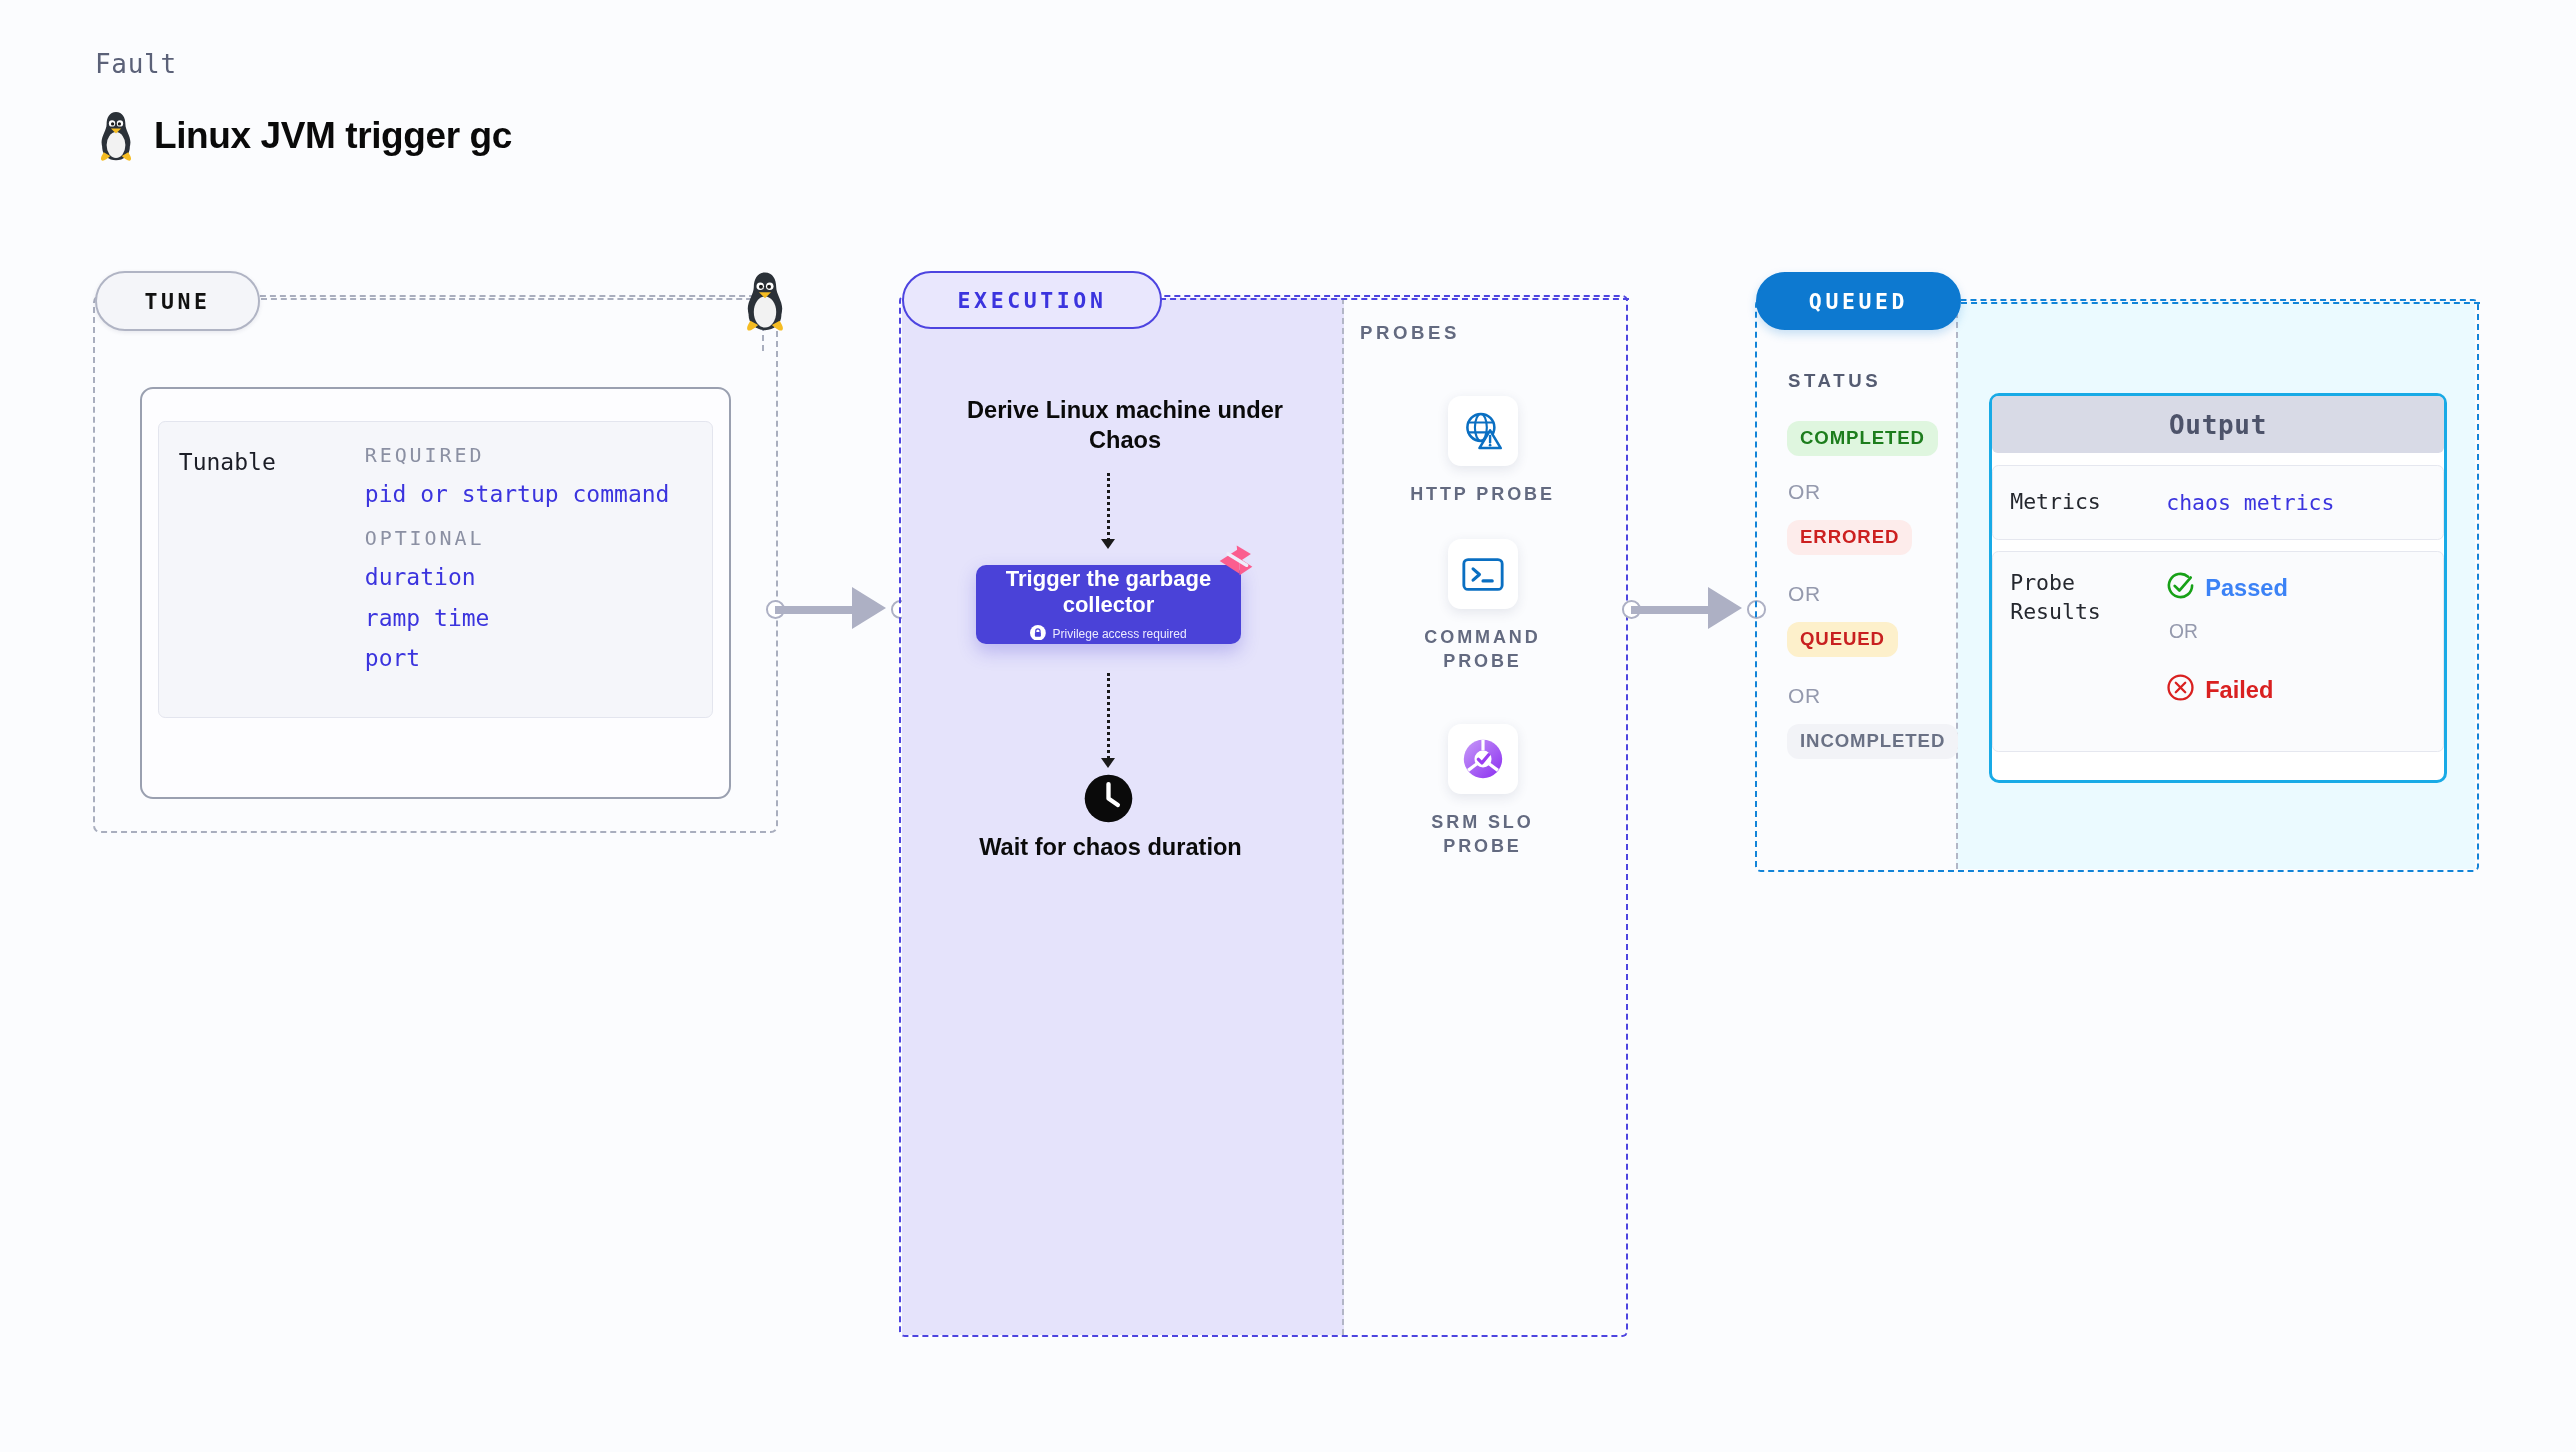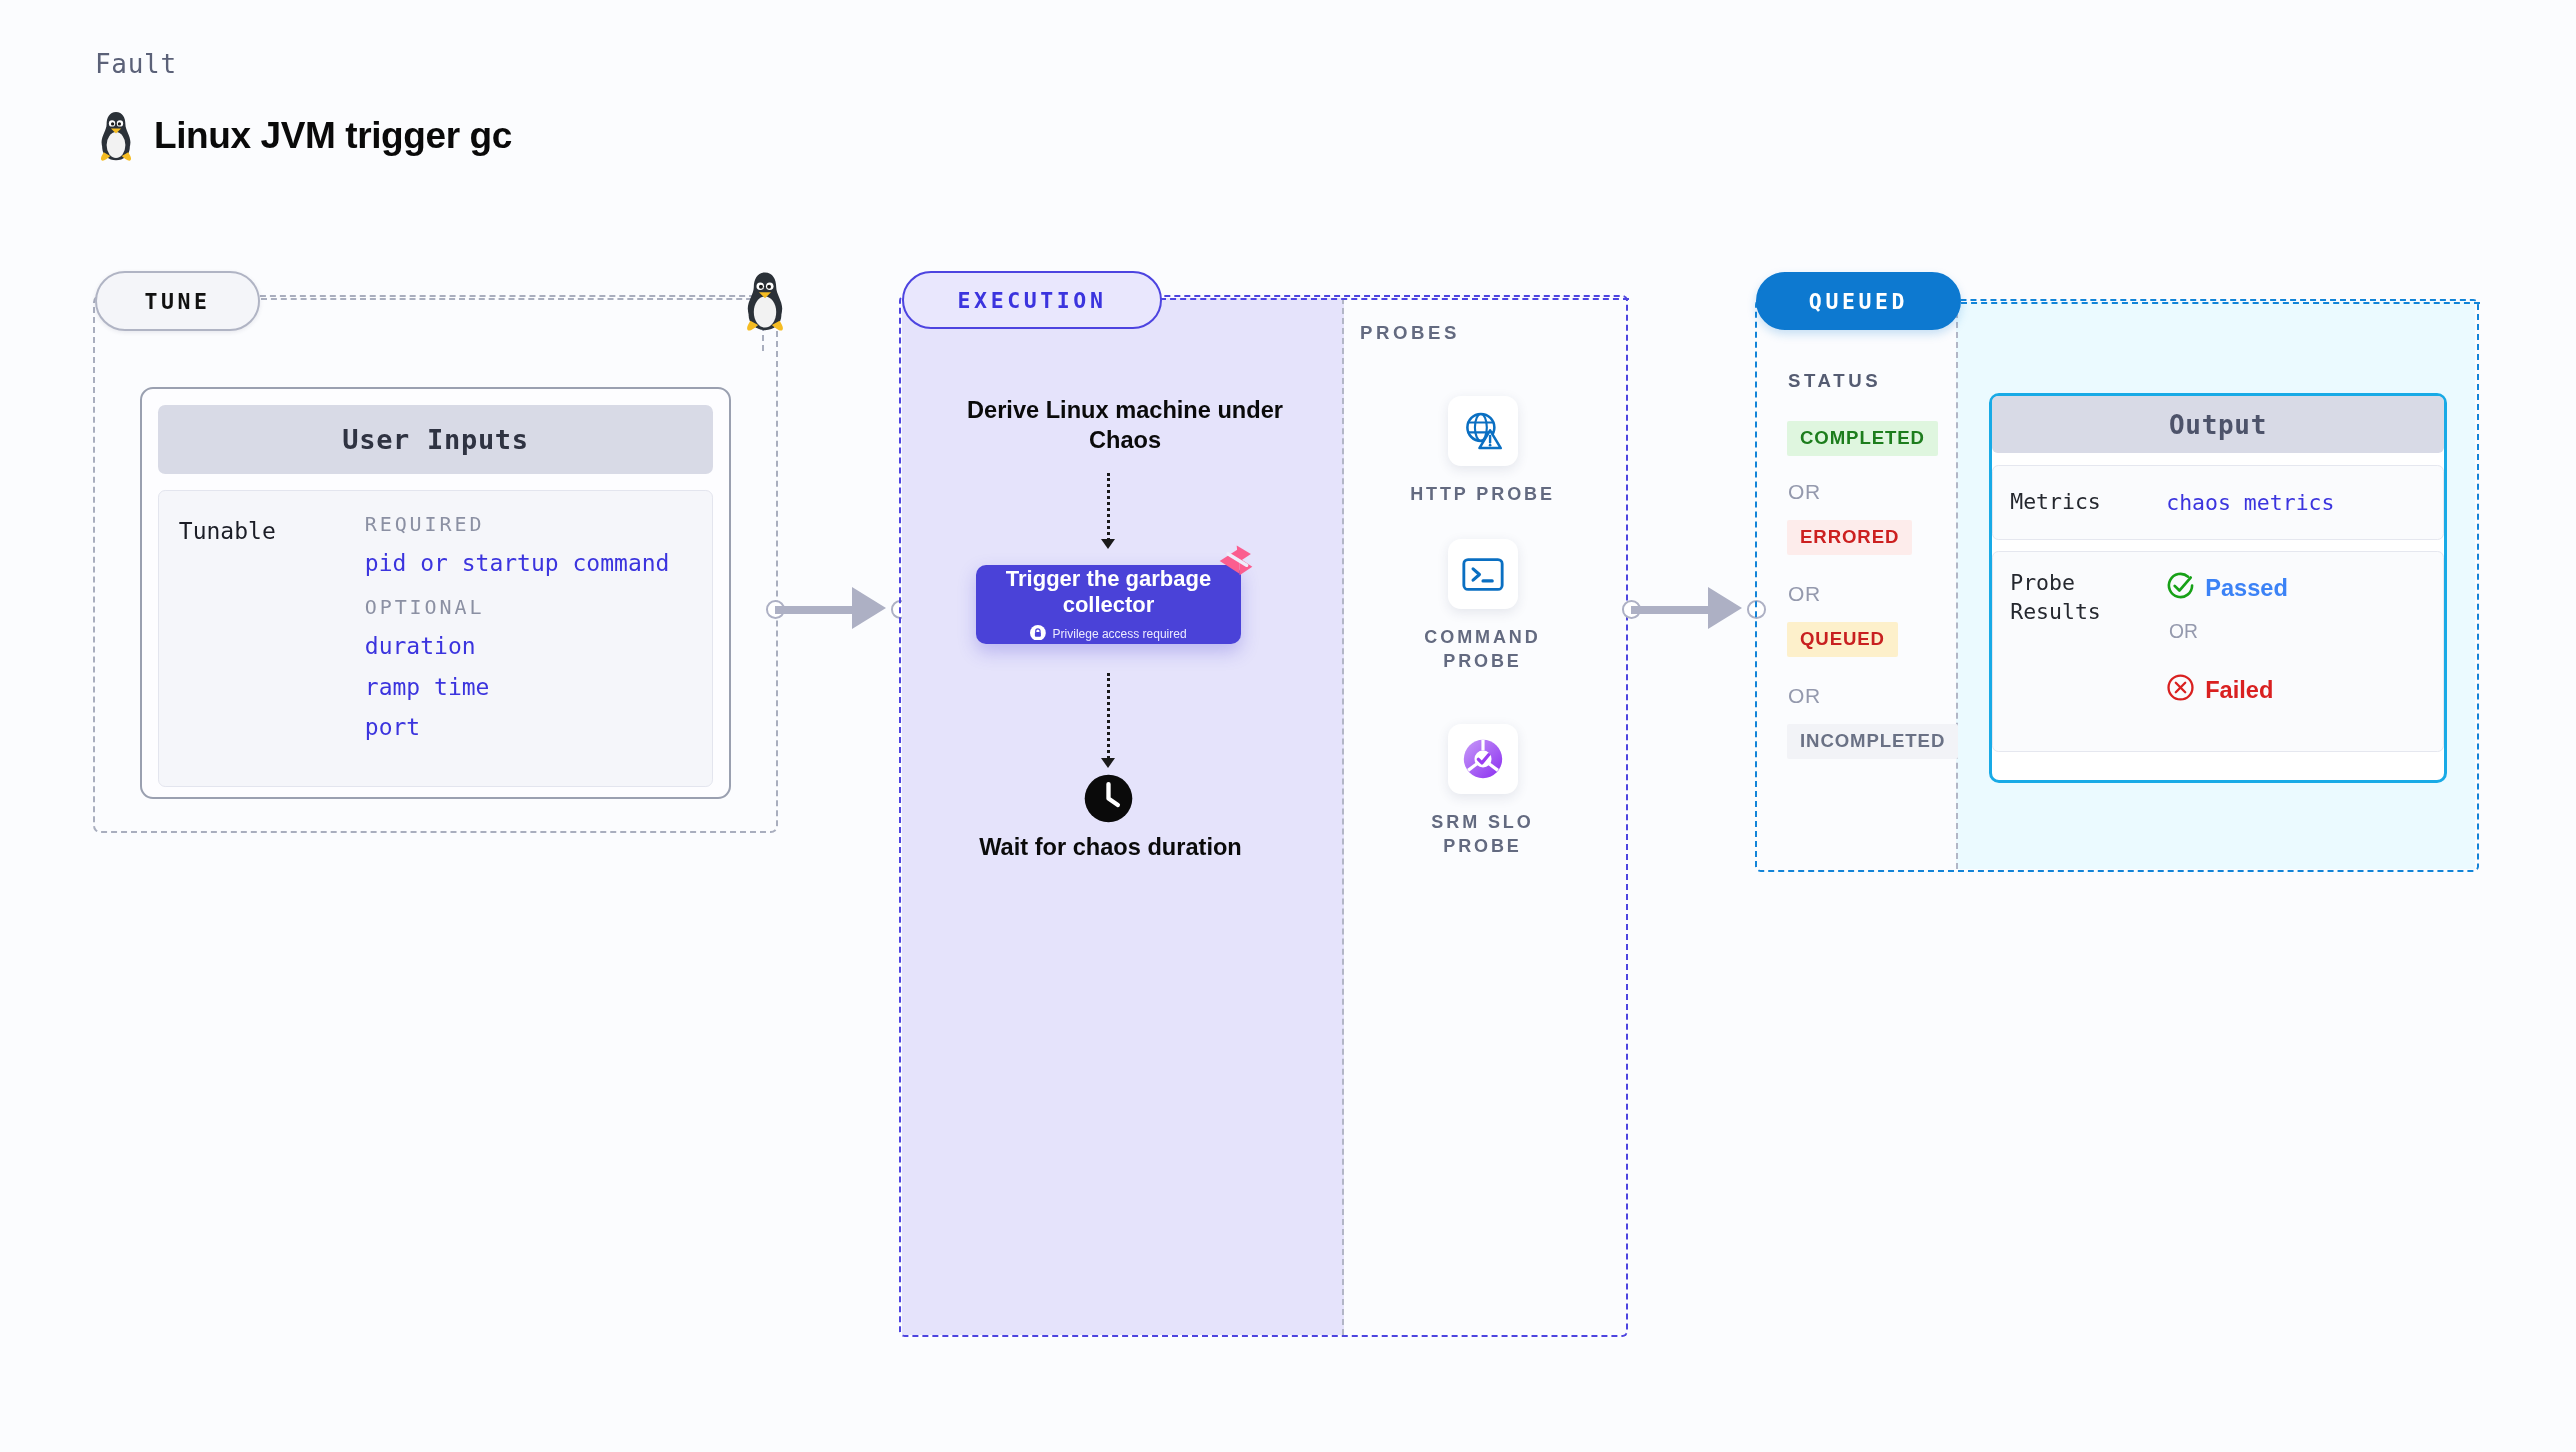--- a/index.html
+++ b/index.html
@@ -150,21 +150,21 @@
     left:1756px;top:272px;width:201px;height:54px;
     background:#0d79d0;border:2.1px solid #0d79d0;color:#fff;font-size:21.5px;
     box-shadow:0 4.3px 10px rgba(13,121,208,.22);
   }
   #status-label{
     position:absolute;left:1788px;top:370px;
     font-size:18.6px;font-weight:700;color:#555c72;letter-spacing:3.6px;
   }
   .status-badge{
     position:absolute;left:1787px;display:inline-flex;align-items:center;
-    border-radius:2px;font-size:18.6px;font-weight:700;letter-spacing:0.9px;
+    border-radius:12px;font-size:18.6px;font-weight:700;letter-spacing:0.9px;
     padding:6.4px 13px;
   }
   .or-text{
     position:absolute;left:1788px;font-size:21px;color:#9499ad;letter-spacing:0.7px;
   }
   #badge-0{top:421px;background:#dff6df;color:#1d7d1d;}
   #or-0{top:480px;}
   #badge-1{top:520px;background:#fdeceb;color:#cc2020;}
   #or-1{top:582px;}
   #badge-2{top:622px;background:#fdf0cb;color:#c82020;}
@@ -282,21 +282,20 @@
     <circle cx="24.3" cy="20.6" r="2.3" fill="#1c1c1c"></circle>
       <circle cx="33.7" cy="20.6" r="2.3" fill="#1c1c1c"></circle>
     <path d="M22 27h14l-7 7z" fill="#f5bc22"></path>
     <path d="M12 60c-3 5-5 9-3 11 2 2 8-2 12-6z" fill="#f5bc22"></path>
     <path d="M46 60c3 5 5 9 3 11-2 2-8-2-12-6z" fill="#f5bc22"></path>
   </svg>
 </div>
 <div class="pill" id="tune-pill">TUNE</div>
 
 <div id="user-inputs-card">
-  <div id="user-inputs-header">User Inputs</div>
   <div id="tunable-box">
     <div id="tunable-label">Tunable</div>
     <div id="tunable-list">
       <div class="group-title">REQUIRED</div>
       <div class="tunable-item">pid or startup command</div>
       <div class="group-title" style="margin-top:18.6px">OPTIONAL</div>
       <div class="tunable-item">duration</div>
       <div class="tunable-item">ramp time</div>
       <div class="tunable-item">port</div>
     </div>

